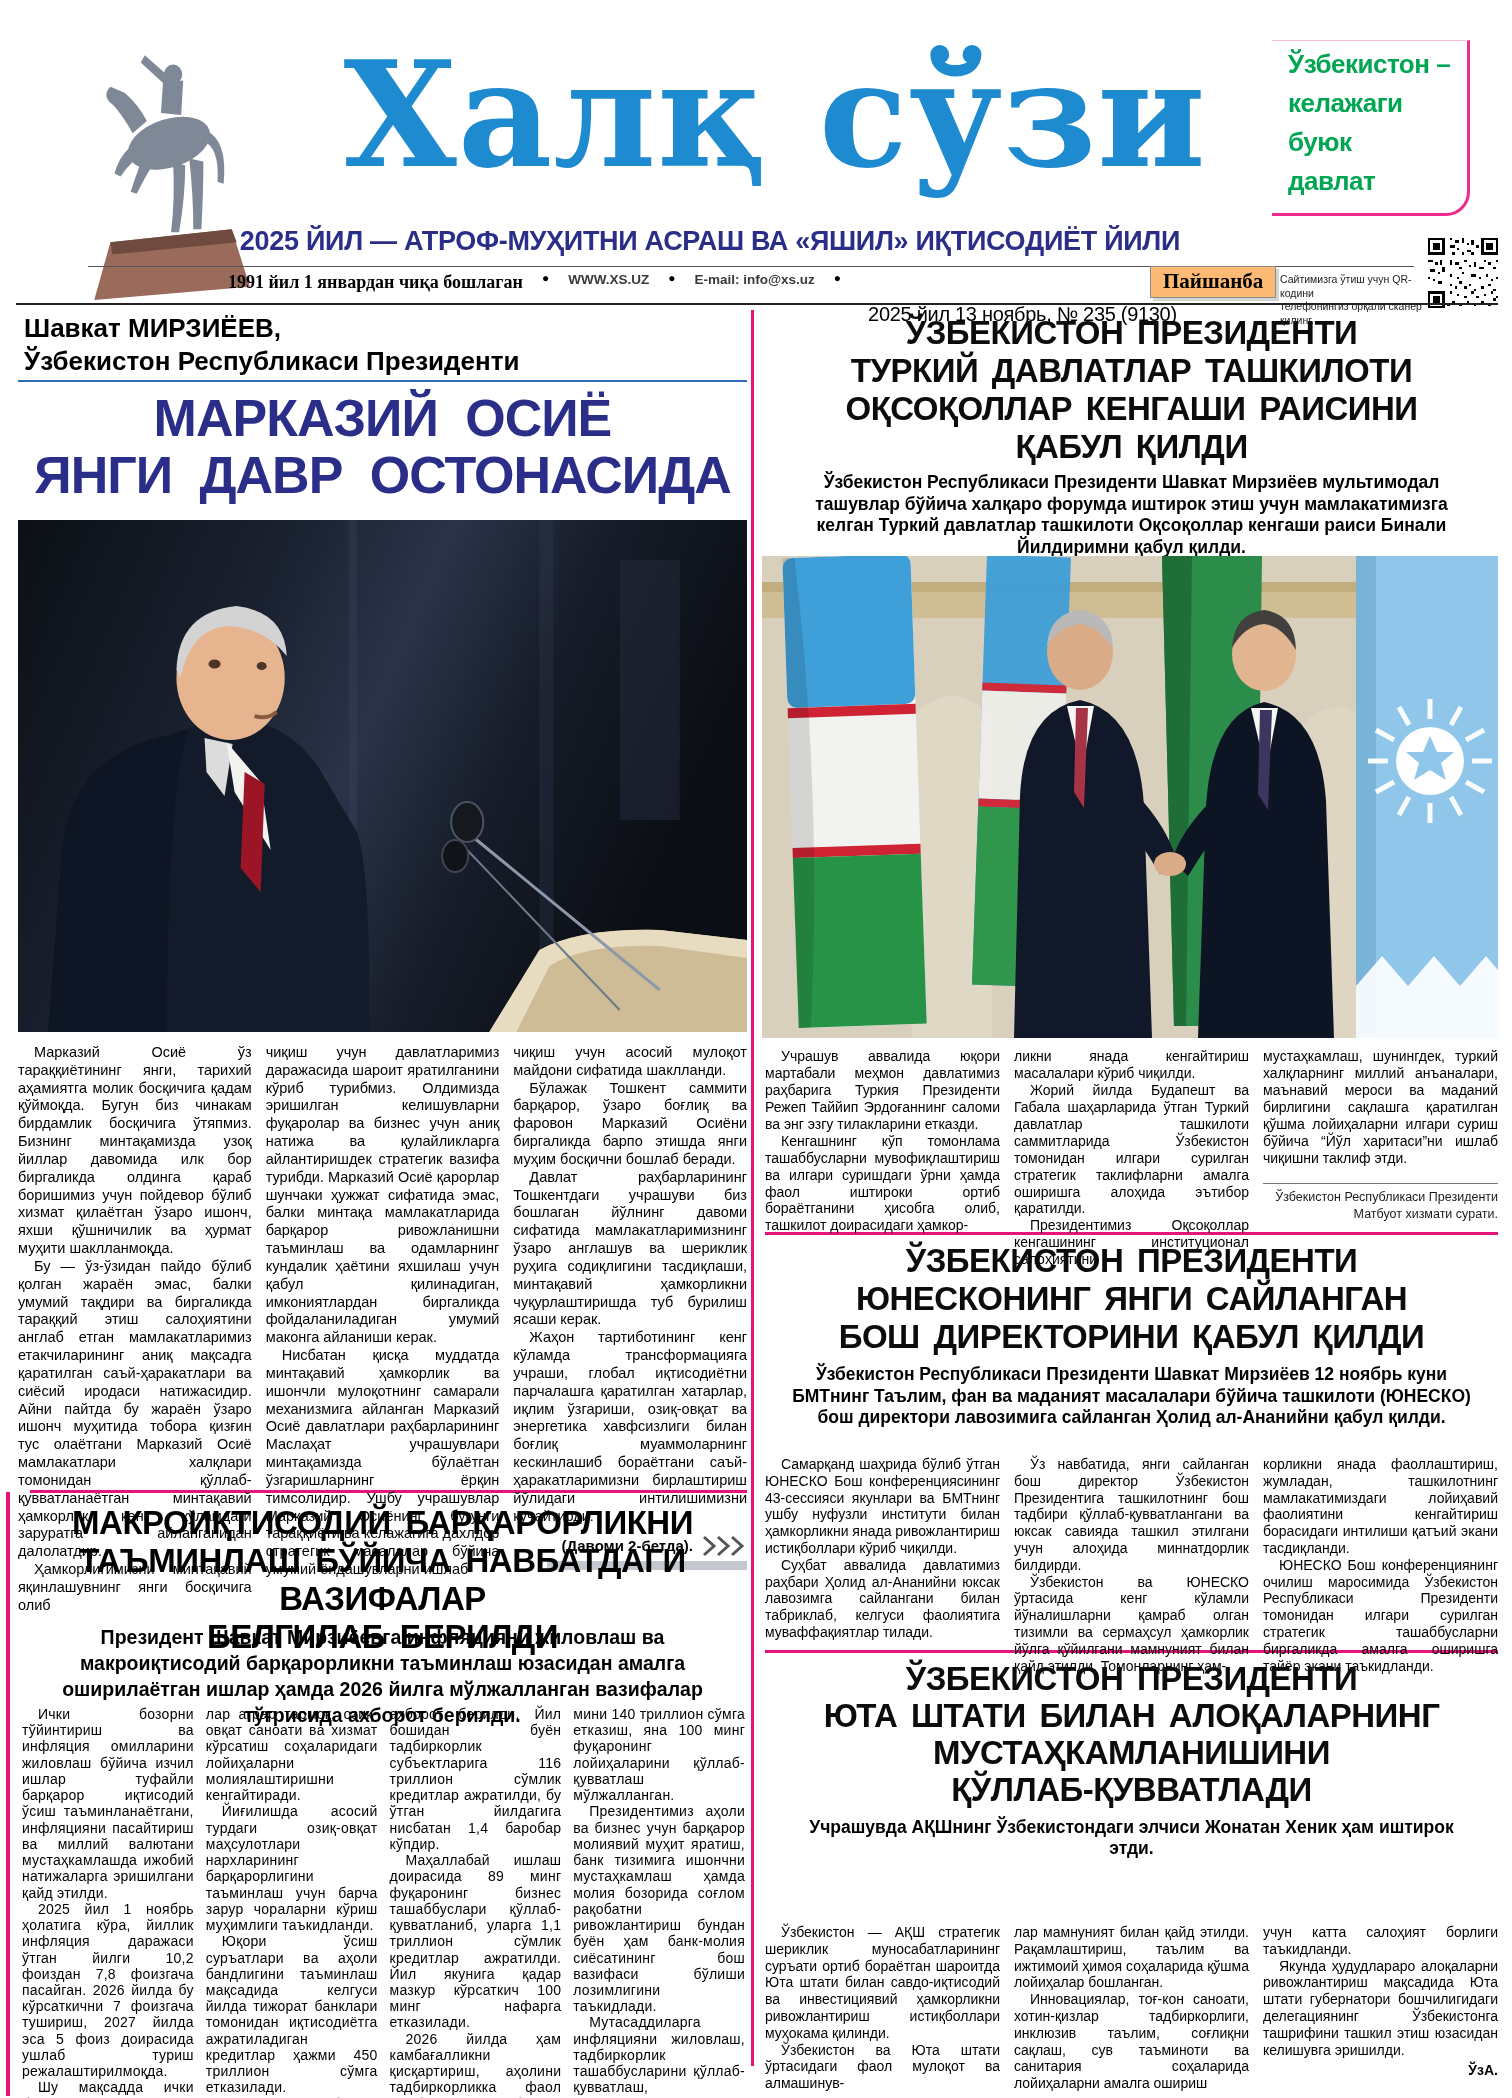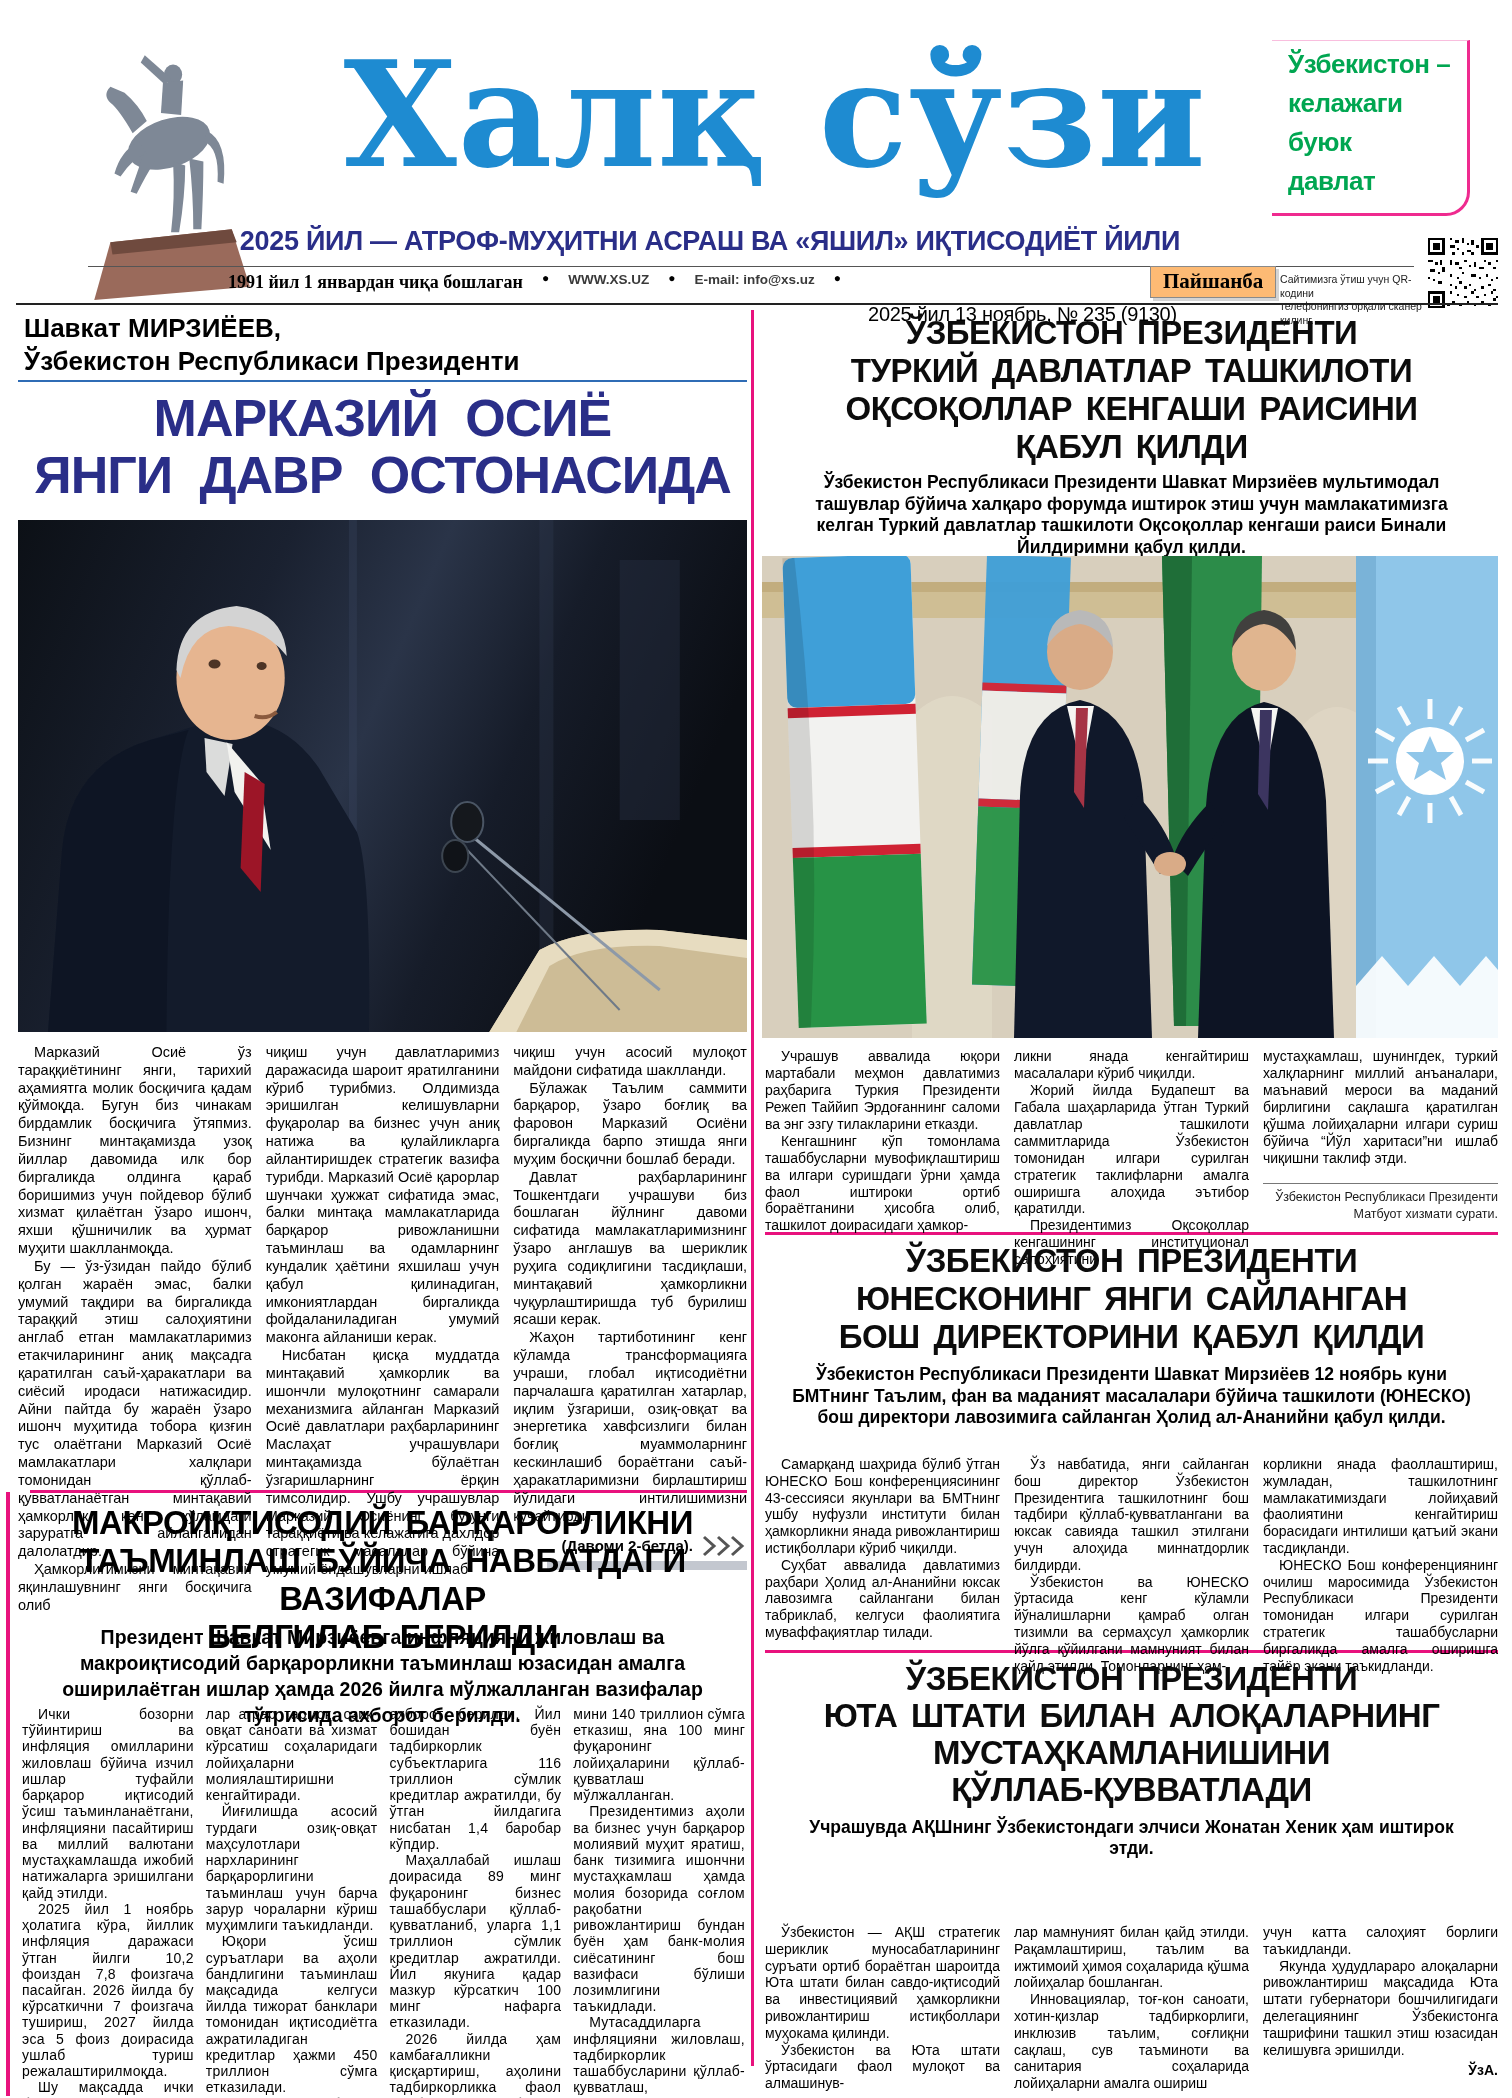--- a/index.html
+++ b/index.html
@@ -282,21 +282,21 @@
         <p>Марказий Осиё ўз тараққиётининг янги, тарихий аҳамиятга молик босқичига қадам қўймоқда. Бугун биз чинакам бирдамлик босқичига ўтяпмиз. Бизнинг минтақамизда узоқ йиллар давомида илк бор биргаликда олдинга қараб боришимиз учун пойдевор бўлиб хизмат қилаётган ўзаро ишонч, яхши қўшничилик ва ҳурмат муҳити шаклланмоқда.</p>
         <p>Бу — ўз-ўзидан пайдо бўлиб қолган жараён эмас, балки умумий тақдири ва биргаликда тараққий этиш салоҳиятини англаб етган мамлакатларимиз етакчиларининг аниқ мақсадга қаратилган саъй-ҳаракатлари ва сиёсий иродаси натижасидир. Айни пайтда бу жараён ўзаро ишонч муҳитида тобора қизғин тус олаётгани Марказий Осиё мамлакатлари халқлари томонидан қўллаб-қувватланаётган минтақавий ҳамкорлик кенг кўламдаги заруратга айланганидан далолатдир.</p>
         <p>Ҳамкорлигимизни минтақавий яқинлашувнинг янги босқичига олиб</p>
       </div>
       <div class="col">
         <p class="ni">чиқиш учун давлатларимиз даражасида шароит яратилганини кўриб турибмиз. Олдимизда эришилган келишувларни фуқаролар ва бизнес учун аниқ натижа ва қулайликларга айлантиришдек стратегик вазифа турибди. Марказий Осиё қарорлар шунчаки ҳужжат сифатида эмас, балки минтақа мамлакатларида барқарор ривожланишни таъминлаш ва одамларнинг кундалик ҳаётини яхшилаш учун қабул қилинадиган, имкониятлардан биргаликда фойдаланиладиган умумий маконга айланиши керак.</p>
         <p>Нисбатан қисқа муддатда минтақавий ҳамкорлик ва ишончли мулоқотнинг самарали механизмига айланган Марказий Осиё давлатлари раҳбарларининг Маслаҳат учрашувлари минтақамизда бўлаётган ўзгаришларнинг ёрқин тимсолидир. Ушбу учрашувлар Марказий Осиёнинг бугунги тараққиёти ва келажагига дахлдор стратегик масалалар бўйича умумий ёндашувларни ишлаб</p>
       </div>
       <div class="col">
         <p class="ni">чиқиш учун асосий мулоқот майдони сифатида шаклланди.</p>
-        <p>Бўлажак Таълим саммити барқарор, ўзаро боғлиқ ва фаровон Марказий Осиёни биргаликда барпо этишда янги муҳим босқични бошлаб беради.</p>
+        <p>Бўлажак Тошкент саммити барқарор, ўзаро боғлиқ ва фаровон Марказий Осиёни биргаликда барпо этишда янги муҳим босқични бошлаб беради.</p>
         <p>Давлат раҳбарларининг Тошкентдаги учрашуви биз бошлаган йўлнинг давоми сифатида мамлакатларимизнинг ўзаро англашув ва шериклик руҳига содиқлигини тасдиқлаши, минтақавий ҳамкорликни чуқурлаштиришда туб бурилиш ясаши керак.</p>
         <p>Жаҳон тартиботининг кенг кўламда трансформацияга учраши, глобал иқтисодиётни парчалашга қаратилган хатарлар, иқлим ўзгариши, озиқ-овқат ва энергетика хавфсизлиги билан боғлиқ муаммоларнинг кескинлашиб бораётгани саъй-ҳаракатларимизни бирлаштириш йўлидаги интилишимизни кучайтирди.</p>
         <div class="cont-row">
           <span>(Давоми 2-бетда).</span>
           <svg width="46" height="22" viewBox="0 0 46 22">
             <g fill="none" stroke="#555" stroke-width="3">
               <path d="M3,2 L13,11 L3,20"></path>
                 <path d="M17,2 L27,11 L17,20"></path>
                 <path d="M31,2 L41,11 L31,20"></path>
             </g>

